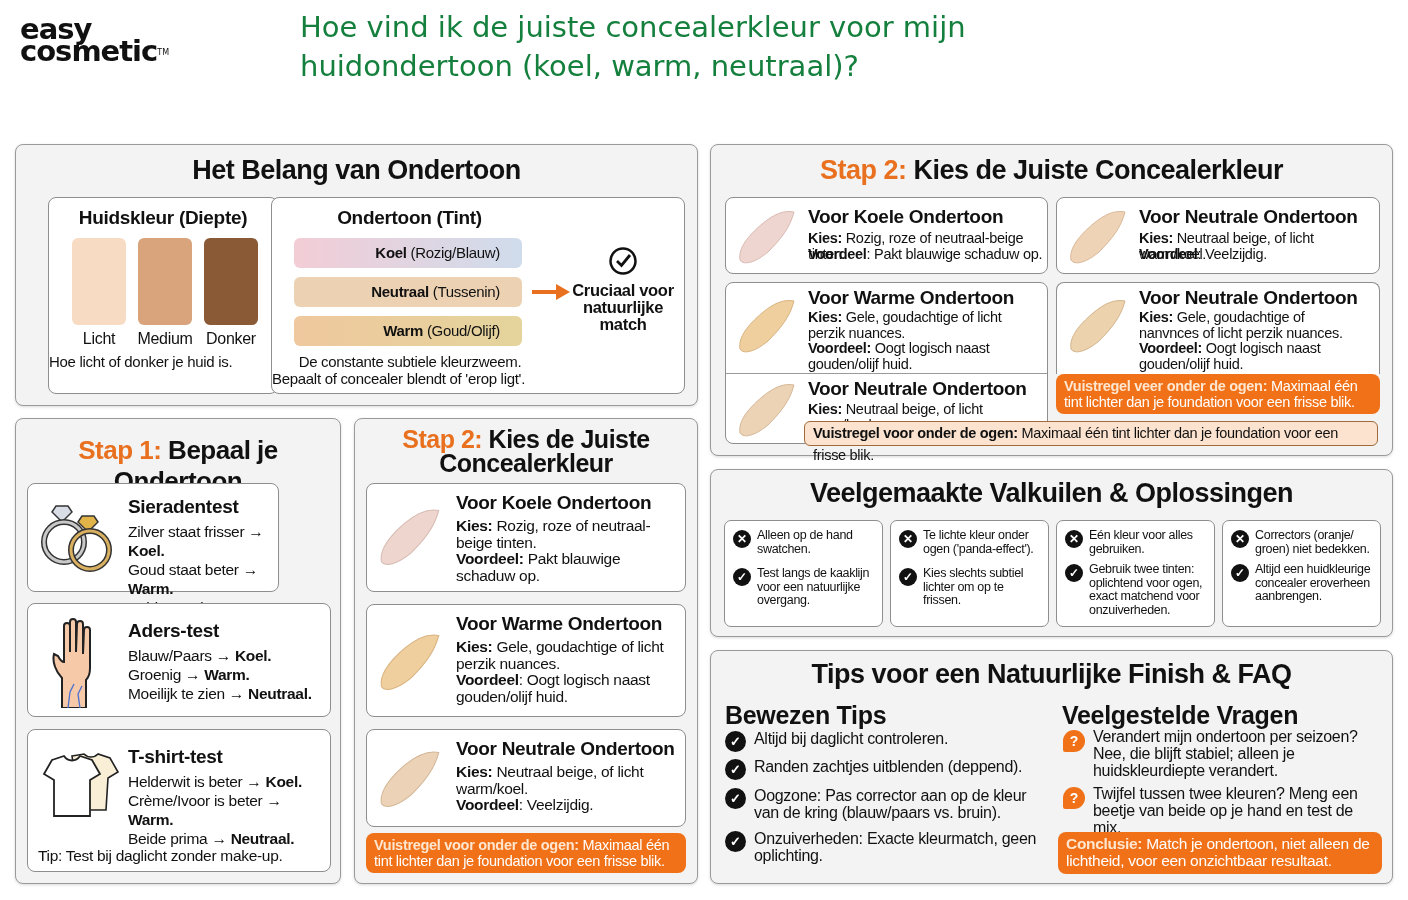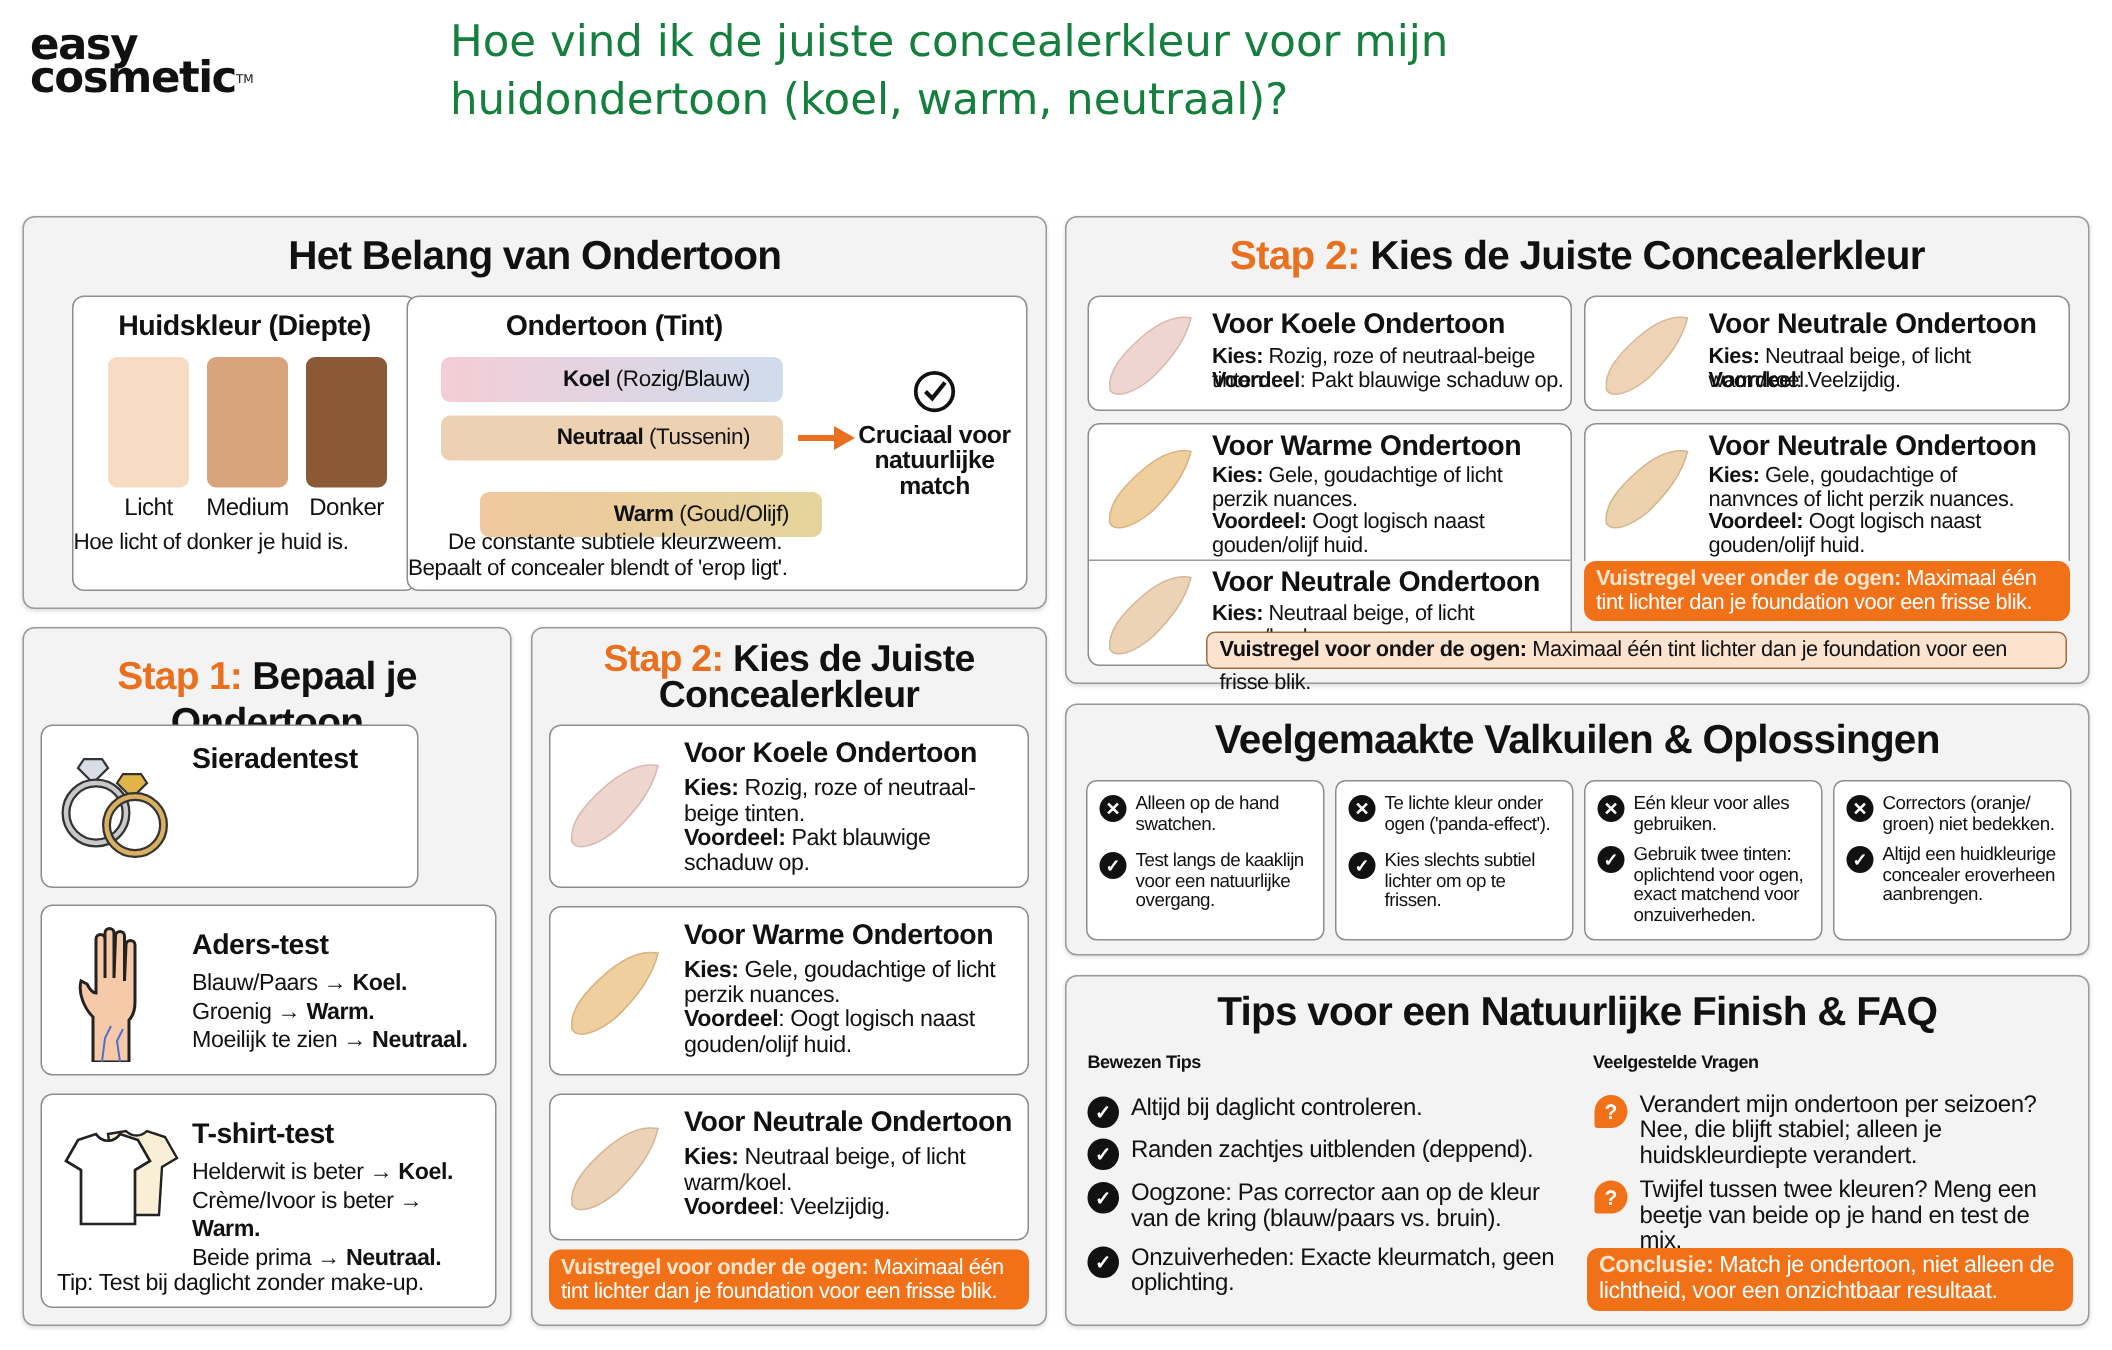--- a/index.html
+++ b/index.html
@@ -29,21 +29,21 @@
 
   .pitcard { position: absolute; top: 50px; width: 159px; height: 107px; background: #fff; border: 1.3px solid #8e8e8e; border-radius: 7px; }
   .pit-row { position: absolute; left: 8px; right: 4px; display: flex; gap: 6px; }
   .ic { width: 18px; height: 18px; flex: 0 0 18px; border-radius: 50%; background: #111; color: #fff; font-size: 12px; line-height: 18px; text-align: center; font-weight: 700; margin-top: 1px; }
   .pit-text { font-size: 12.5px; line-height: 13.5px; letter-spacing: -0.3px; }
 
   .tip-row { position: absolute; display: flex; gap: 8px; }
   .tip-row .ic { width: 21px; height: 21px; flex: 0 0 21px; line-height: 21px; font-size: 13px; }
   .tip-text { font-size: 16px; line-height: 17px; letter-spacing: -0.3px; }
   .qic { width: 22px; height: 22px; flex: 0 0 22px; border-radius: 50% 50% 50% 10%; background: #f07118; color: #fff; font-weight: 700; font-size: 14px; text-align: center; line-height: 22px; margin-top: 2px; }
-  .subh { position: absolute; font-weight: 700; font-size: 12px; letter-spacing: -0.3px; }
+  .subh { position: absolute; font-weight: 700; font-size: 25px; letter-spacing: -0.3px; }
 </style>
 </head>
 <body>
 
 <div class="abs logo">
   <span class="l1">easy</span>
   <span class="l2"><span>cosmetic</span><sup>TM</sup></span>
 </div>
 <div class="abs main-title">Hoe vind ik de juiste concealerkleur voor mijn huidondertoon (koel, warm, neutraal)?</div>
 
@@ -63,21 +63,21 @@
   </div>
 
   <div class="card" style="left:255px;top:52px;width:414px;height:197px;">
     <div class="ctitle" style="position:absolute;top:9px;left:0;width:275px;text-align:center;">Ondertoon (Tint)</div>
     <div class="tintbar" style="top:40px;background:linear-gradient(90deg,#f3cdd6,#cfdcec);">
       <b>Koel</b><span> (Rozig/Blauw)</span>
     </div>
     <div class="tintbar" style="top:79px;background:#ecd1b3;">
       <b>Neutraal</b><span> (Tussenin)</span>
     </div>
-    <div class="tintbar" style="top:130px;background:linear-gradient(90deg,#efc89e,#e4d49c);margin-left:26px;">
+    <div class="tintbar" style="top:118px;background:linear-gradient(90deg,#efc89e,#e4d49c);">
       <b>Warm</b><span> (Goud/Olijf)</span>
     </div>
     <svg style="position:absolute;left:260px;top:86px;" width="38" height="16" viewBox="0 0 38 16">
       <rect x="0" y="6" width="26" height="4" fill="#e8701e"></rect>
         <polygon points="24,0 38,8 24,16" fill="#e8701e"></polygon>
     </svg>
     <svg style="position:absolute;left:336px;top:48px;" width="30" height="30" viewBox="0 0 30 30">
       <circle cx="15" cy="15" r="12.5" fill="none" stroke="#111" stroke-width="2.5"></circle>
       <polyline points="9,15 13.5,19.5 22,9" fill="none" stroke="#111" stroke-width="2.8"></polyline>
     </svg>
@@ -145,20 +145,25 @@
   <div class="card" style="left:11px;top:64px;width:252px;height:109px;">
     <svg style="position:absolute;left:10px;top:18px;" width="80" height="72" viewBox="0 0 80 72">
       <polygon points="18,4 30,4 34,10 24,20 14,10" fill="#d8dde6" stroke="#333" stroke-width="1.5"></polygon>
       <circle cx="26" cy="40" r="20" fill="none" stroke="#333" stroke-width="6"></circle>
         <circle cx="26" cy="40" r="20" fill="none" stroke="#c9c9c9" stroke-width="3"></circle>
       <polygon points="44,14 56,14 60,20 50,30 40,20" fill="#e1b44a" stroke="#333" stroke-width="1.5"></polygon>
       <circle cx="52" cy="48" r="19" fill="none" stroke="#333" stroke-width="6"></circle>
         <circle cx="52" cy="48" r="19" fill="none" stroke="#d8b060" stroke-width="3"></circle>
     </svg>
     <div class="ctitle" style="position:absolute;left:100px;top:12px;">Sieradentest</div>
+    <div class="txt" style="position:absolute;left:100px;top:38px;font-size:15.5px;line-height:19px;">
+      <div><span>Zilver staat frisser → </span><b>Koel.</b></div>
+      <div><span>Goud staat beter → </span><b>Warm.</b></div>
+      <div><span>Beide goed → </span><b>Neutraal.</b></div>
+    </div>
   </div>
 
   <div class="card" style="left:11px;top:184px;width:304px;height:114px;">
     <svg style="position:absolute;left:22px;top:12px;" width="50" height="92" viewBox="0 0 50 92">
       <path d="M12,92 L12,62 C6,56 2,46 4,38 L8,40 C10,44 12,46 14,46 L14,10 C14,6 20,6 20,10 L20,36 L20,6 C20,2 26,2 26,6 L26,36 L27,8 C27,4 33,4 33,8 L33,38 L34,14 C34,10 40,10 40,14 L40,52 C40,58 38,62 36,64 L36,92 Z" fill="#f6c9a8" stroke="#222" stroke-width="2"></path>
       <path d="M18,92 L20,76 L24,68 M30,92 L28,78 L32,70" fill="none" stroke="#4a6fd0" stroke-width="1.3"></path>
     </svg>
     <div class="ctitle" style="position:absolute;left:100px;top:16px;">Aders-test</div>
     <div class="txt" style="position:absolute;left:100px;top:42px;font-size:15.5px;line-height:19px;">
       <div><span>Blauw/Paars → </span><b>Koel.</b></div>

